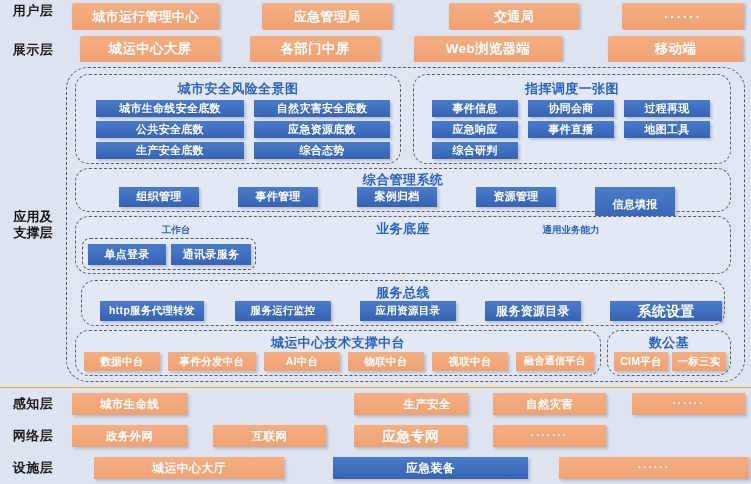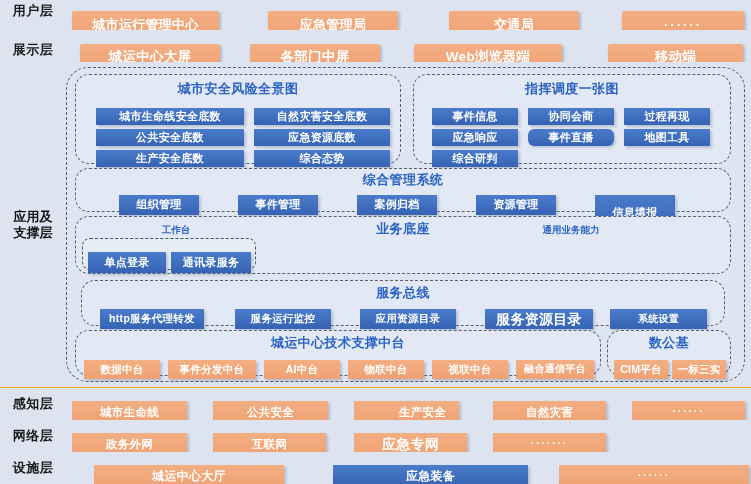--- a/index.html
+++ b/index.html
@@ -30,21 +30,20 @@
 
   
   .chip {
     display: flex; align-items: center; justify-content: center;
     color: #ffffff; font-weight: bold;
     text-align: right;
     line-height: 1.05;
     box-shadow: 1.5px 1.5px 2.5px rgba(90,105,130,.32);
     white-space: nowrap;
     letter-spacing: .3px;
-    margin-top: 8px;
   }
   .chip.orange { background: linear-gradient(180deg,#f3ae82 0%,#efa273 100%); }
   .chip.blue   { background: linear-gradient(180deg,#4a7ccb 0%,#3663b4 100%); }
   .chip.dots   { color: #ffffff; font-size: 10px; letter-spacing: 2px; }
 
   
   #row-user { top: -8px; height: 38px; }
   #row-user .chip { height: 27px; font-size: 13px; border-radius: 2px; }
   #row-present { top: 30px; height: 40px; }
   #row-present .chip { height: 27px; font-size: 13.5px; border-radius: 2px; }
@@ -93,21 +92,21 @@
 </style>
 </head>
 <body>
 
 <div id="page">
 
   <div class="band" id="row-user">
     <div class="band-label">用户层</div>
     <div class="band-body">
       <div class="chip orange abs-chip" style="left:6px;  top:11px; width:147px;">城市运行管理中心</div>
-      <div class="chip orange abs-chip" style="left:202px;top:11px; width:130px;">应急管理局</div>
+      <div class="chip orange abs-chip" style="left:196px;top:11px; width:130px;">应急管理局</div>
       <div class="chip orange abs-chip" style="left:383px;top:11px; width:130px;">交通局</div>
       <div class="chip orange dots abs-chip" style="left:556px;top:11px; width:122px;">······</div>
     </div>
   </div>
 
   <div class="band" id="row-present">
     <div class="band-label">展示层</div>
     <div class="band-body">
       <div class="chip orange abs-chip" style="left:14px; top:6px; width:140px;">城运中心大屏</div>
       <div class="chip orange abs-chip" style="left:184px;top:6px; width:130px;">各部门中屏</div>
@@ -133,21 +132,21 @@
         <div class="chip blue abs-chip" style="left:178px;top:46px;  width:136px; height:17px; font-size:11px;">应急资源底数</div>
         <div class="chip blue abs-chip" style="left:178px;top:67px;  width:136px; height:17px; font-size:11px;">综合态势</div>
       </div>
 
       <div class="group" style="left:346px; top:6px; width:318px; height:90px;">
         <div class="group-title" style="top:5px;">指挥调度一张图</div>
         <div class="chip blue abs-chip" style="left:18px; top:25px; width:86px; height:17px; font-size:11px;">事件信息</div>
         <div class="chip blue abs-chip" style="left:18px; top:46px; width:86px; height:17px; font-size:11px;">应急响应</div>
         <div class="chip blue abs-chip" style="left:18px; top:67px; width:86px; height:17px; font-size:11px;">综合研判</div>
         <div class="chip blue abs-chip" style="left:114px;top:25px; width:86px; height:17px; font-size:11px;">协同会商</div>
-        <div class="chip blue abs-chip" style="left:114px;top:46px; width:86px; height:17px; font-size:11px;border-radius:6px;">事件直播</div>
+        <div class="chip blue abs-chip" style="left:114px;top:46px; width:86px; height:17px; font-size:11px;">事件直播</div>
         <div class="chip blue abs-chip" style="left:210px;top:25px; width:86px; height:17px; font-size:11px;">过程再现</div>
         <div class="chip blue abs-chip" style="left:210px;top:46px; width:86px; height:17px; font-size:11px;">地图工具</div>
       </div>
 
       <div class="group" style="left:8px; top:100px; width:656px; height:44px;">
         <div class="group-title" style="top:2px;">综合管理系统</div>
         <div class="chip blue abs-chip" style="left:43px; top:18px; width:80px; height:20px; font-size:11px;">组织管理</div>
         <div class="chip blue abs-chip" style="left:162px;top:18px; width:80px; height:20px; font-size:11px;">事件管理</div>
         <div class="chip blue abs-chip" style="left:281px;top:18px; width:80px; height:20px; font-size:11px;">案例归档</div>
         <div class="chip blue abs-chip" style="left:400px;top:18px; width:80px; height:20px; font-size:11px;">资源管理</div>
@@ -164,22 +163,22 @@
           <div class="chip blue abs-chip" style="left:88px; top:5px; width:80px; height:21px; font-size:11px;">通讯录服务</div>
         </div>
 
       </div>
 
       <div class="group" style="left:14px; top:212px; width:644px; height:46px;">
         <div class="group-title" style="top:3px;">服务总线</div>
         <div class="chip blue abs-chip" style="left:18px; top:20px; width:104px; height:20px; font-size:10.5px;">http服务代理转发</div>
         <div class="chip blue abs-chip" style="left:153px;top:20px; width:96px; height:20px; font-size:10.5px;">服务运行监控</div>
         <div class="chip blue abs-chip" style="left:278px;top:20px; width:96px; height:20px; font-size:10.5px;">应用资源目录</div>
-        <div class="chip blue abs-chip" style="left:403px;top:20px; width:108px; height:20px; font-size:14px;">服务资源目录</div>
-        <div class="chip blue abs-chip" style="left:528px;top:20px; width:97px; height:20px; font-size:10px;">系统设置</div>
+        <div class="chip blue abs-chip" style="left:403px;top:20px; width:96px; height:20px; font-size:12px;">服务资源目录</div>
+        <div class="chip blue abs-chip" style="left:528px;top:20px; width:112px; height:20px; font-size:14px;">系统设置</div>
       </div>
 
       <div class="group" style="left:8px; top:262px; width:526px; height:46px;">
         <div class="group-title" style="top:3px;">城运中心技术支撑中台</div>
         <div class="chip orange abs-chip" style="left:8px;  top:21px; width:76px; height:19px; font-size:10.5px;">数据中台</div>
         <div class="chip orange abs-chip" style="left:92px; top:21px; width:88px; height:19px; font-size:10.5px;">事件分发中台</div>
         <div class="chip orange abs-chip" style="left:188px;top:21px; width:76px; height:19px; font-size:10.5px;">AI中台</div>
         <div class="chip orange abs-chip" style="left:272px;top:21px; width:76px; height:19px; font-size:10.5px;">物联中台</div>
         <div class="chip orange abs-chip" style="left:356px;top:21px; width:76px; height:19px; font-size:10.5px;">视联中台</div>
         <div class="chip orange abs-chip" style="left:440px;top:21px; width:78px; height:19px; font-size:10px;">融合通信平台</div>
@@ -191,22 +190,21 @@
         <div class="chip orange abs-chip" style="left:64px; top:21px; width:54px; height:19px; font-size:10.5px;">一标三实</div>
       </div>
 
     </div>
   </div>
 
   <div class="band" style="top:388px; height:32px;">
     <div class="band-label">感知层</div>
     <div class="band-body">
       <div class="chip orange abs-chip" style="left:6px;  top:5px; width:115px; height:22px; font-size:11.5px;">城市生命线</div>
-      <div class="chip orange abs-chip" style="left:147px;top:5px; width:115px; height:22px; font-size:11.5px;">公共安全</div>
-      <div class="chip orange abs-chip" style="left:288px;top:5px; width:105px; height:22px; font-size:11.5px;padding-left:32px;">生产安全</div>
+      <div class="chip orange abs-chip" style="left:288px;top:5px; width:114px; height:22px; font-size:11.5px;padding-left:32px;">生产安全</div>
       <div class="chip orange abs-chip" style="left:427px;top:5px; width:113px; height:22px; font-size:11.5px;">自然灾害</div>
       <div class="chip orange dots abs-chip" style="left:566px;top:5px; width:113px; height:22px;">······</div>
     </div>
   </div>
 
   <div class="band" style="top:420px; height:32px;">
     <div class="band-label">网络层</div>
     <div class="band-body">
       <div class="chip orange abs-chip" style="left:6px;  top:5px; width:115px; height:22px; font-size:11.5px;">政务外网</div>
       <div class="chip orange abs-chip" style="left:147px;top:5px; width:113px; height:22px; font-size:11.5px;">互联网</div>

